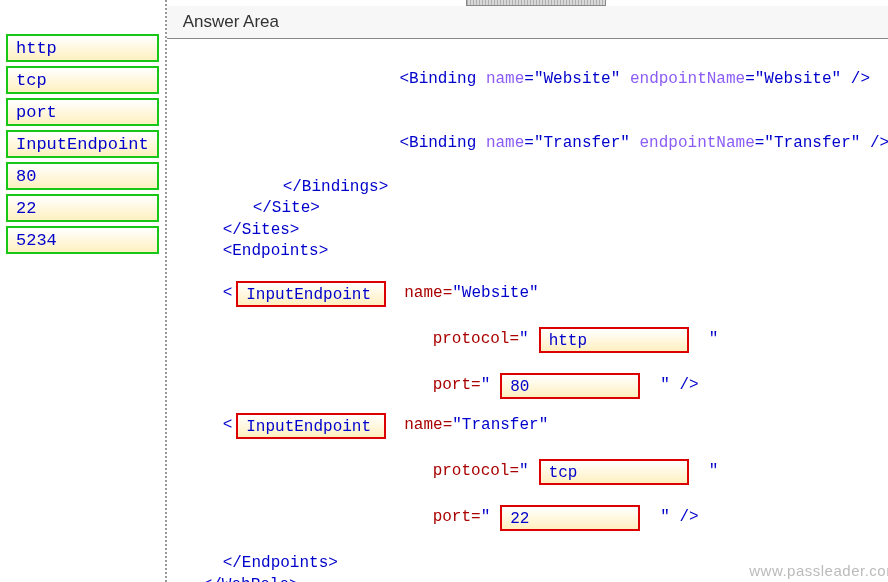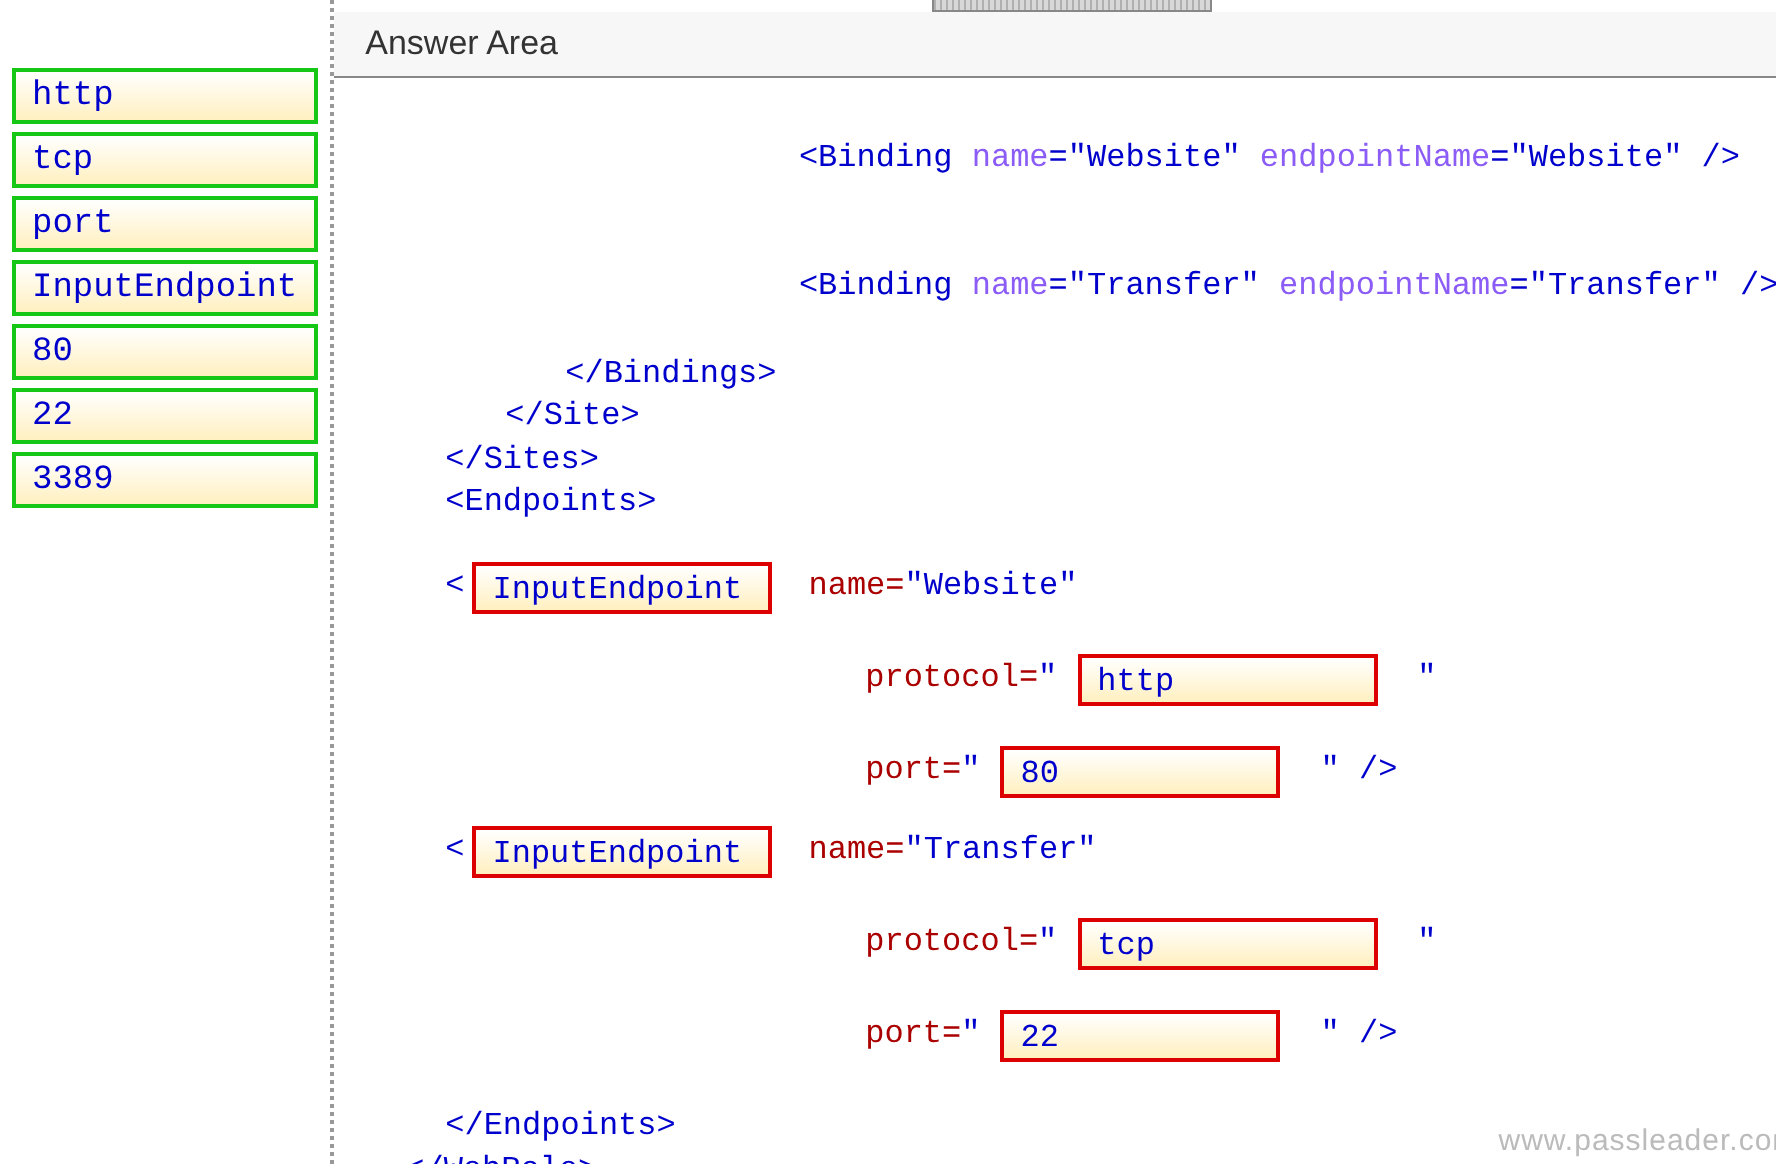--- a/index.html
+++ b/index.html
@@ -112,21 +112,21 @@
 <body>
 
 <div class="container">
   <div class="left-panel">
     <div class="choice">http</div>
     <div class="choice">tcp</div>
     <div class="choice">port</div>
     <div class="choice">InputEndpoint</div>
     <div class="choice">80</div>
     <div class="choice">22</div>
-    <div class="choice">3389</div>
+    <div class="choice">5234</div>
   </div>
 
   <div class="divider"></div>
 
   <div class="right-panel">
     <div class="top-grip"></div>
     <div class="answer-header">Answer Area</div>
 
     <div class="code-area">
 

